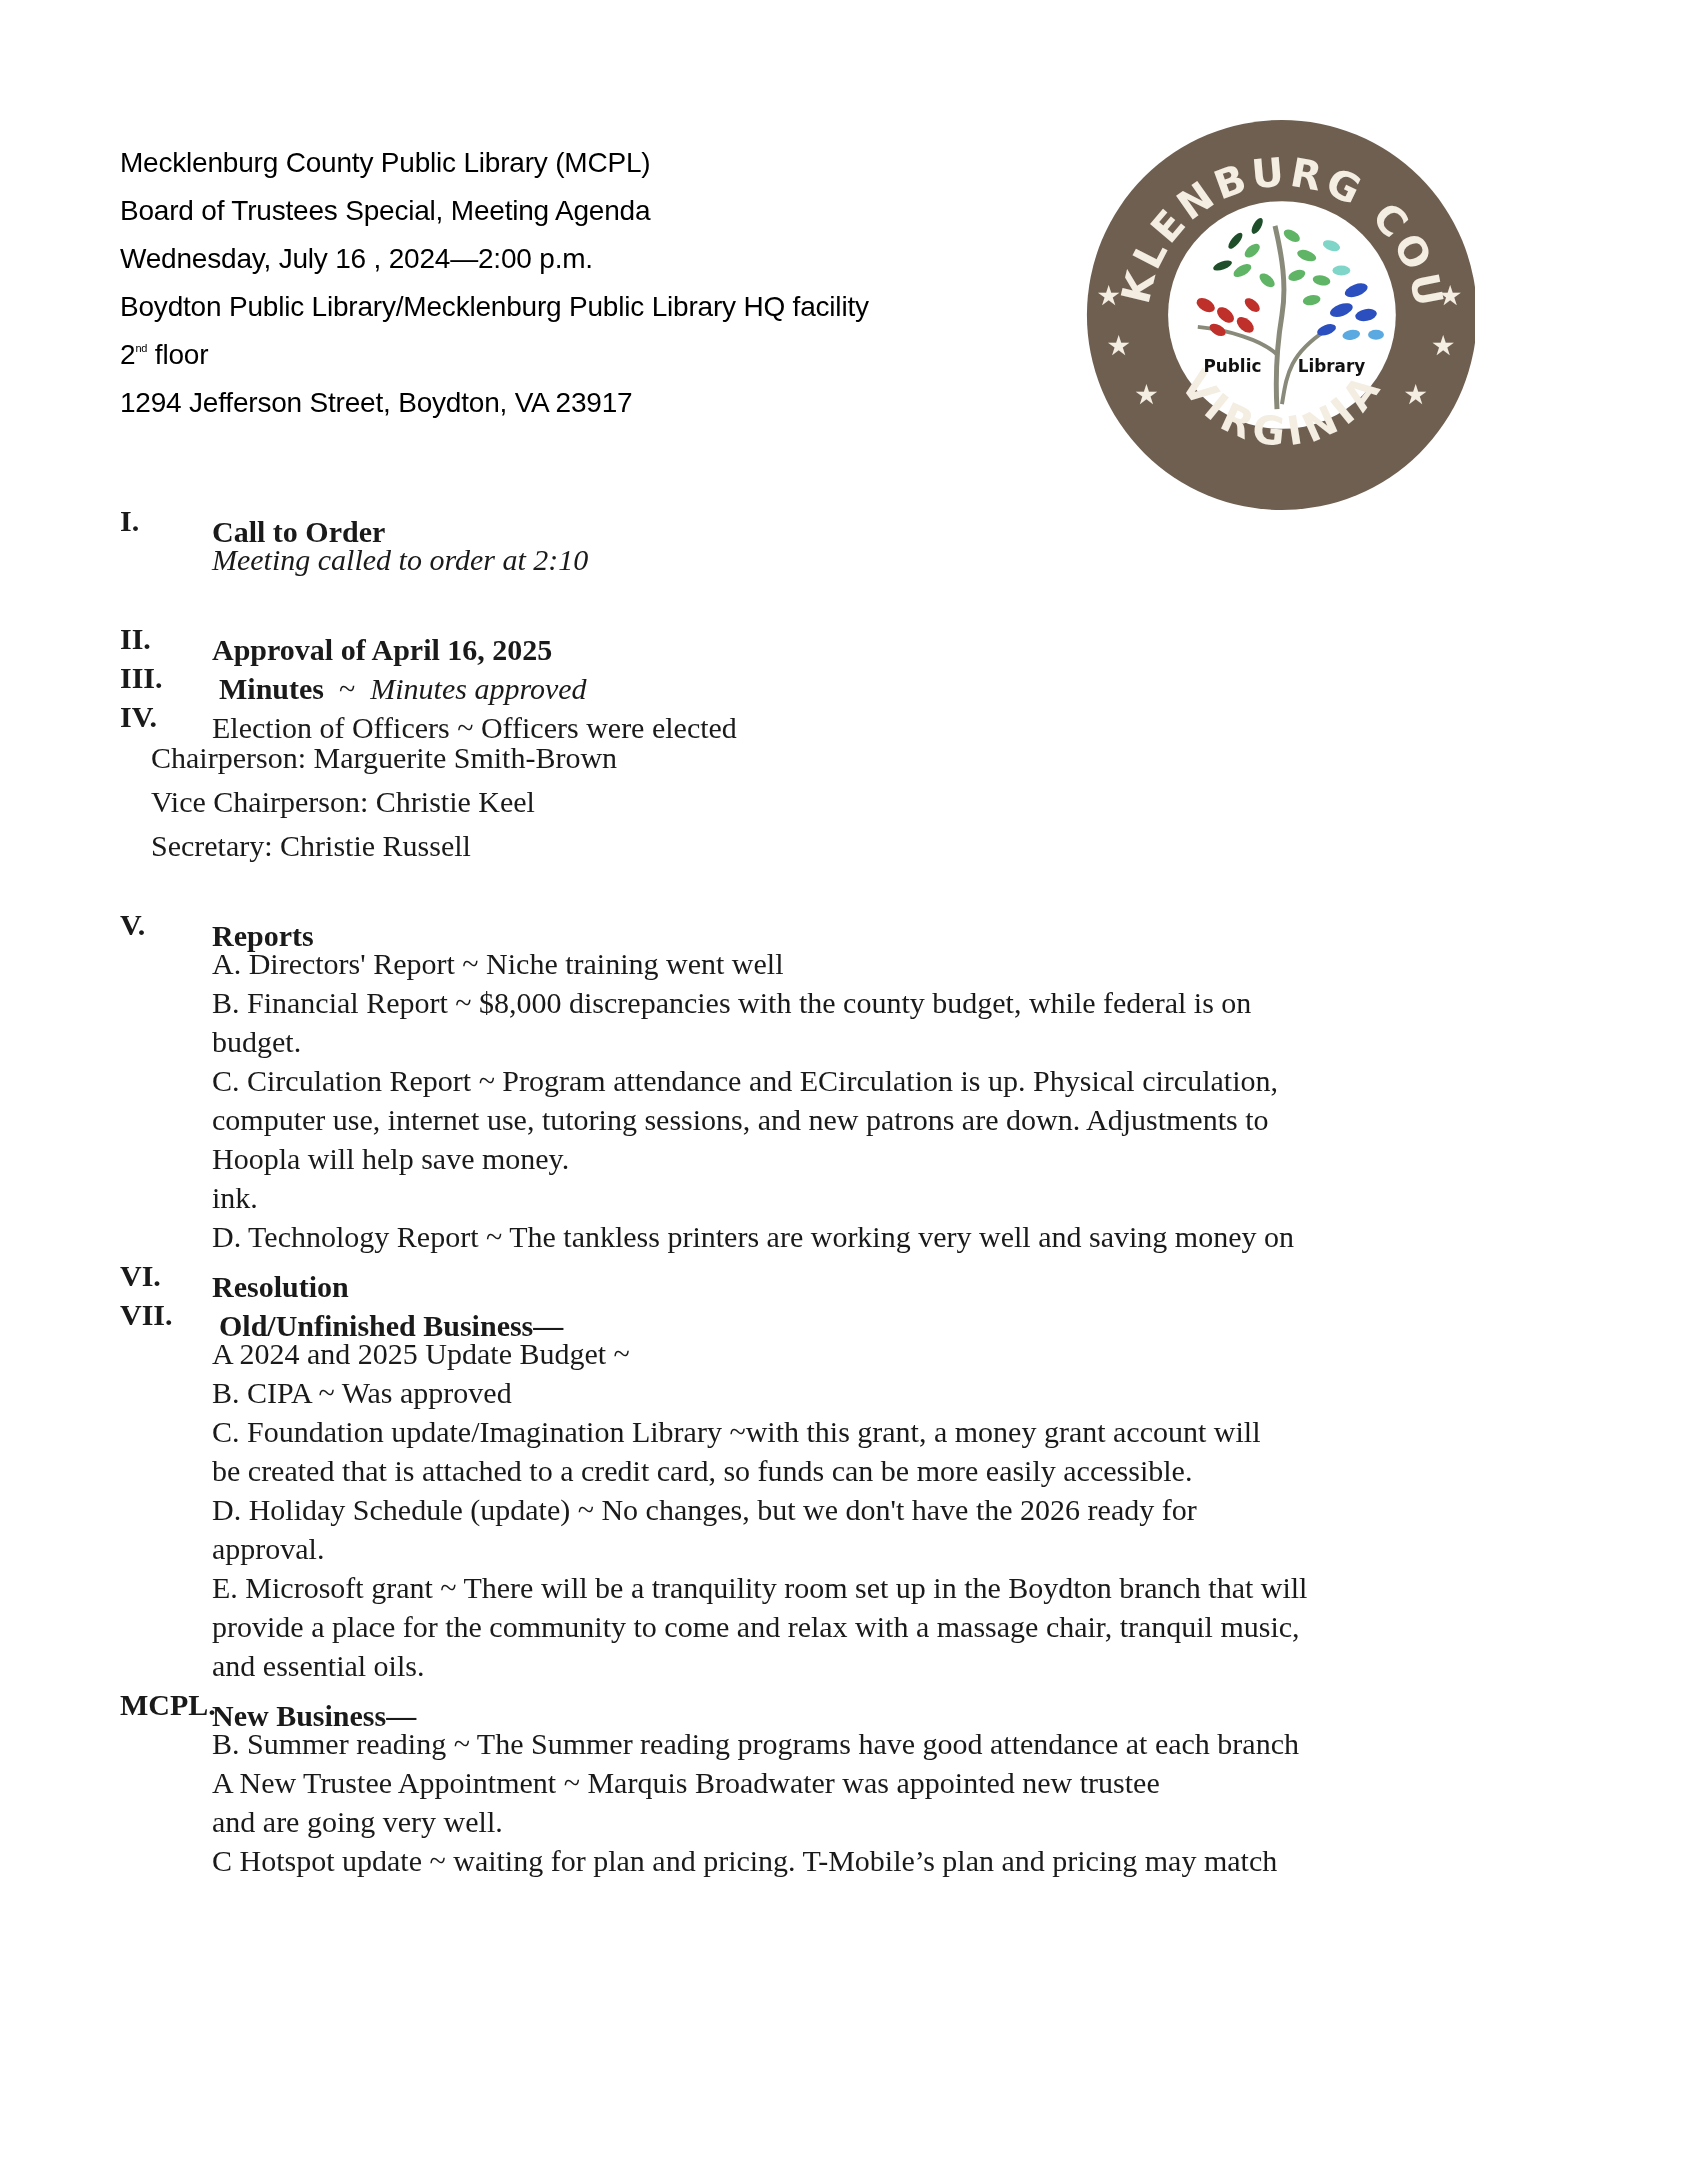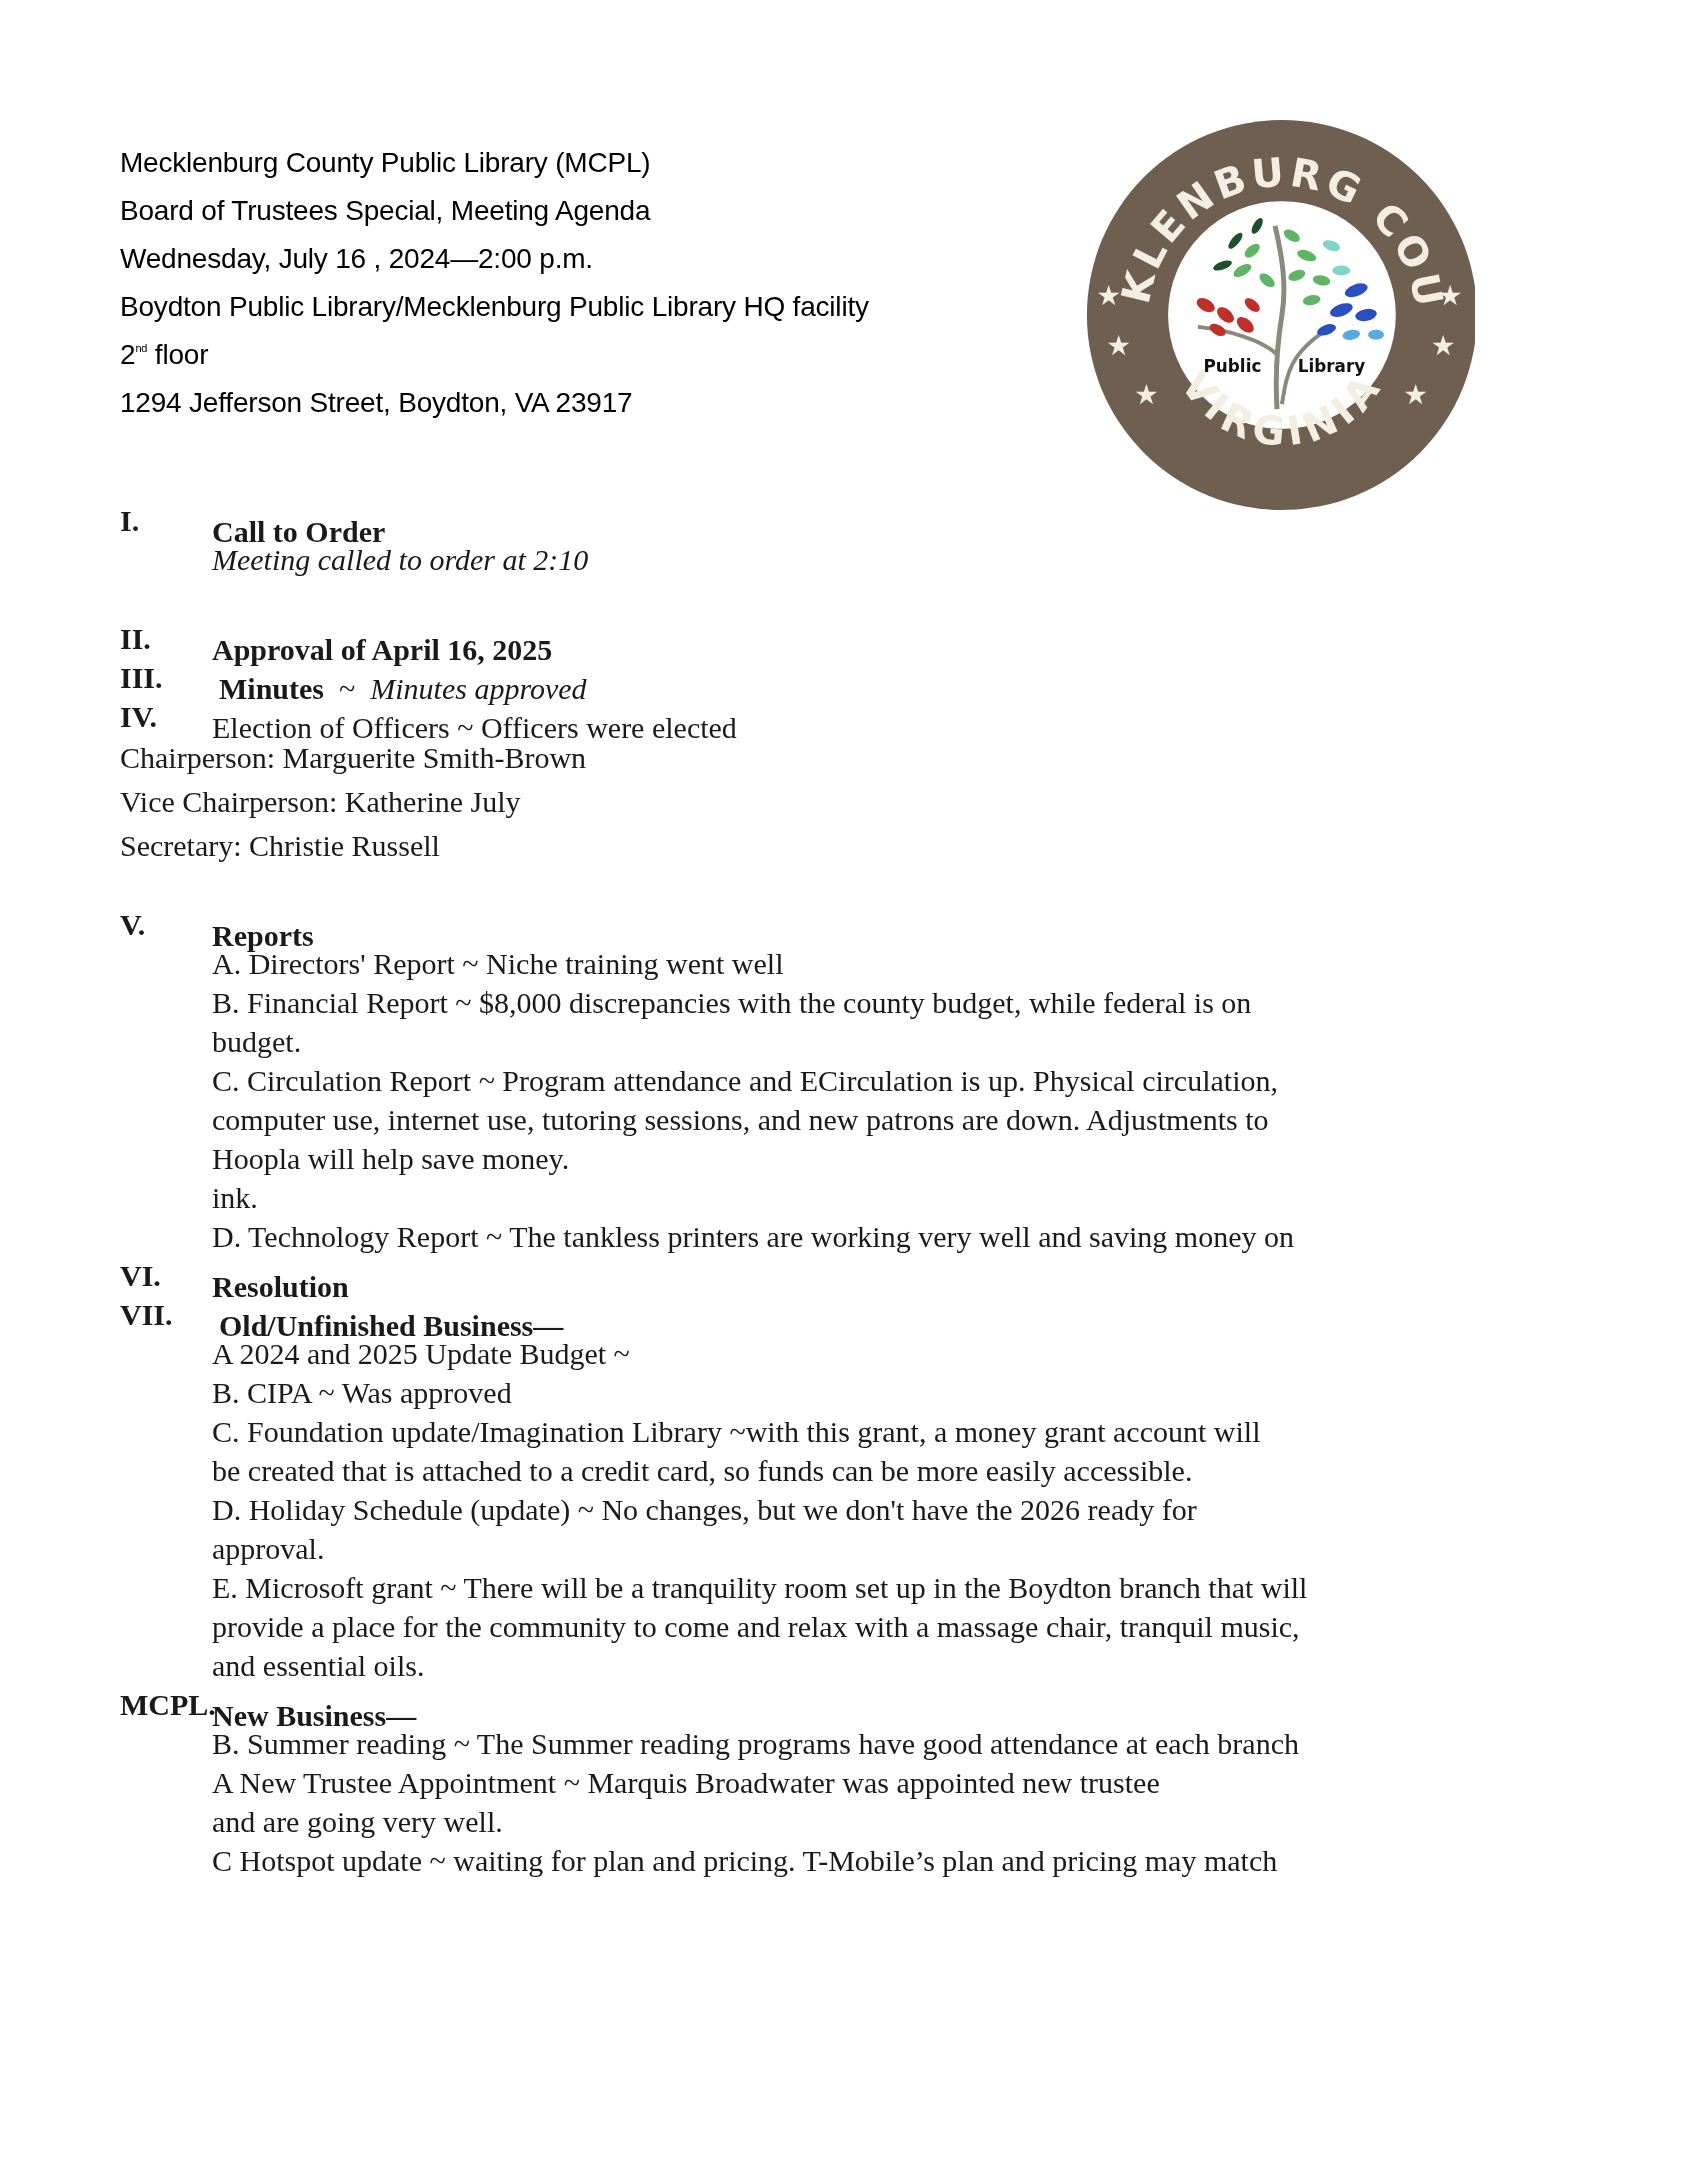--- a/index.html
+++ b/index.html
@@ -26,21 +26,21 @@
     .agenda {
       position: absolute; left: 120px; top: 501px; width: 1327px;
       font-family: "Liberation Serif", serif; color: #1a1a1a; font-size: 30px;
     }
     .row { position: relative; height: 39px; line-height: 39px; white-space: nowrap; }
     .num { position: absolute; left: 0; top: 0; font-weight: bold; }
     .txt { position: absolute; left: 92px; top: 0; margin-top: 11px; }
     .b { font-weight: bold; }
     .i { font-style: italic; }
     .sub { padding-left: 92px; line-height: 39px; white-space: nowrap; }
-    .officer { line-height: 44px; height: 44px; white-space: nowrap; }
+    .officer { line-height: 44px; height: 44px; white-space: nowrap; margin-left: 31px; }
     .gap-lg { height: 40px; }
     .gap-md { height: 37px; }
   </style>
 </head>
 <body>
 
 <div class="page">
 
   <div class="header">
     <div class="line">Mecklenburg County Public Library (MCPL)</div>
@@ -137,21 +137,21 @@
     </div>
     <div class="row">
       <span class="num">III.</span>
       <span class="txt" style="left:99px"><span class="b">Minutes</span><span style="white-space:pre">  ~  </span><span class="i">Minutes approved</span></span>
     </div>
     <div class="row">
       <span class="num">IV.</span>
       <span class="txt">Election of Officers ~ Officers were elected</span>
     </div>
     <div class="officer">Chairperson: Marguerite Smith-Brown</div>
-    <div class="officer">Vice Chairperson: Katherine July</div>
+    <div class="officer">Vice Chairperson: Christie Keel</div>
     <div class="officer">Secretary: Christie Russell</div>
 
     <div class="gap-md"></div>
 
     <div class="row">
       <span class="num">V.</span>
       <span class="txt b">Reports</span>
     </div>
     <div class="sub">A. Directors' Report ~ Niche training went well</div>
     <div class="sub">B. Financial Report ~  $8,000 discrepancies with the county budget, while federal is on</div>

